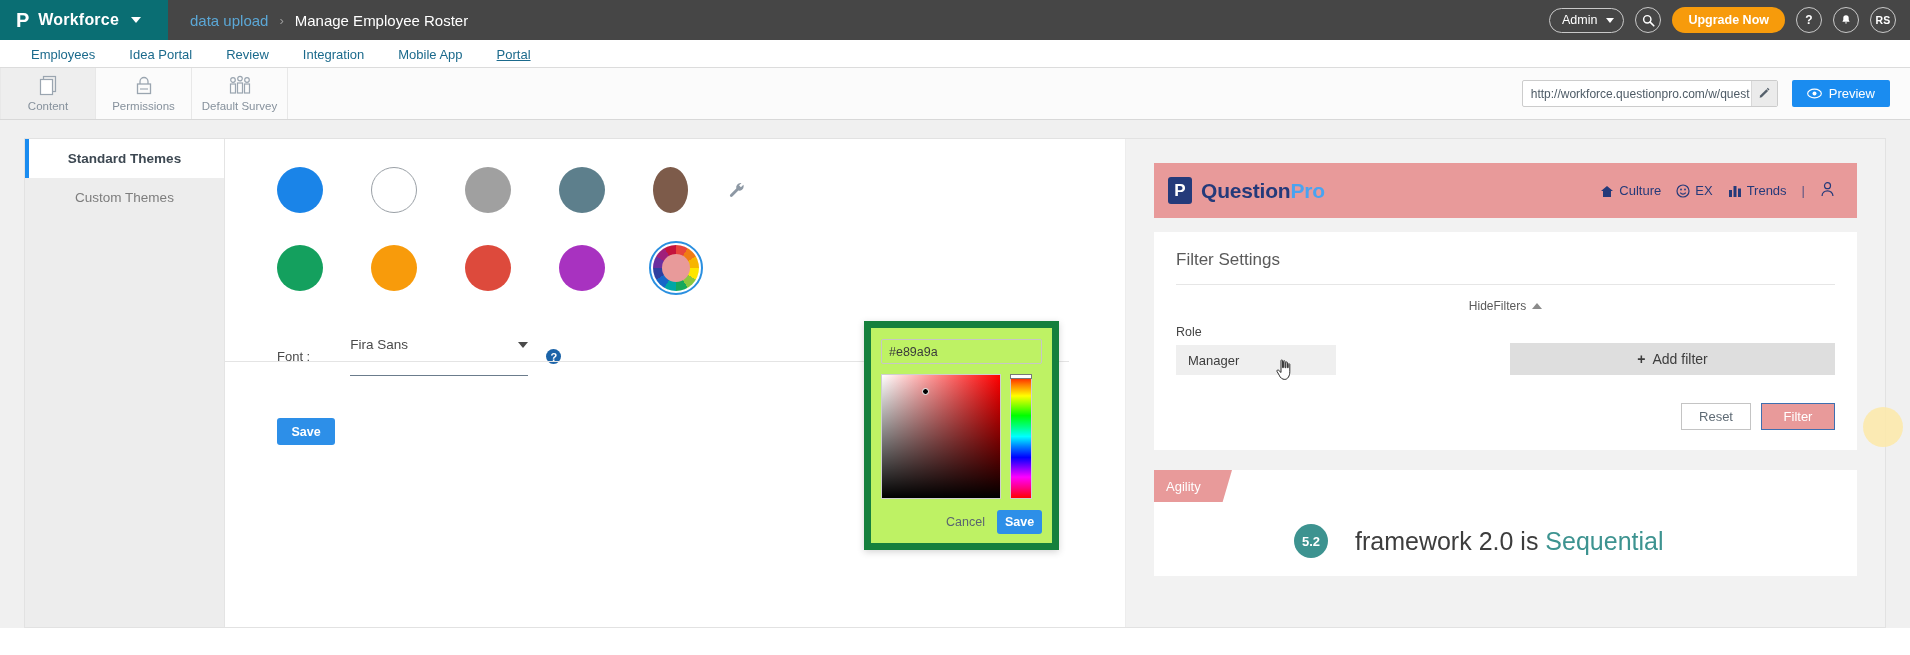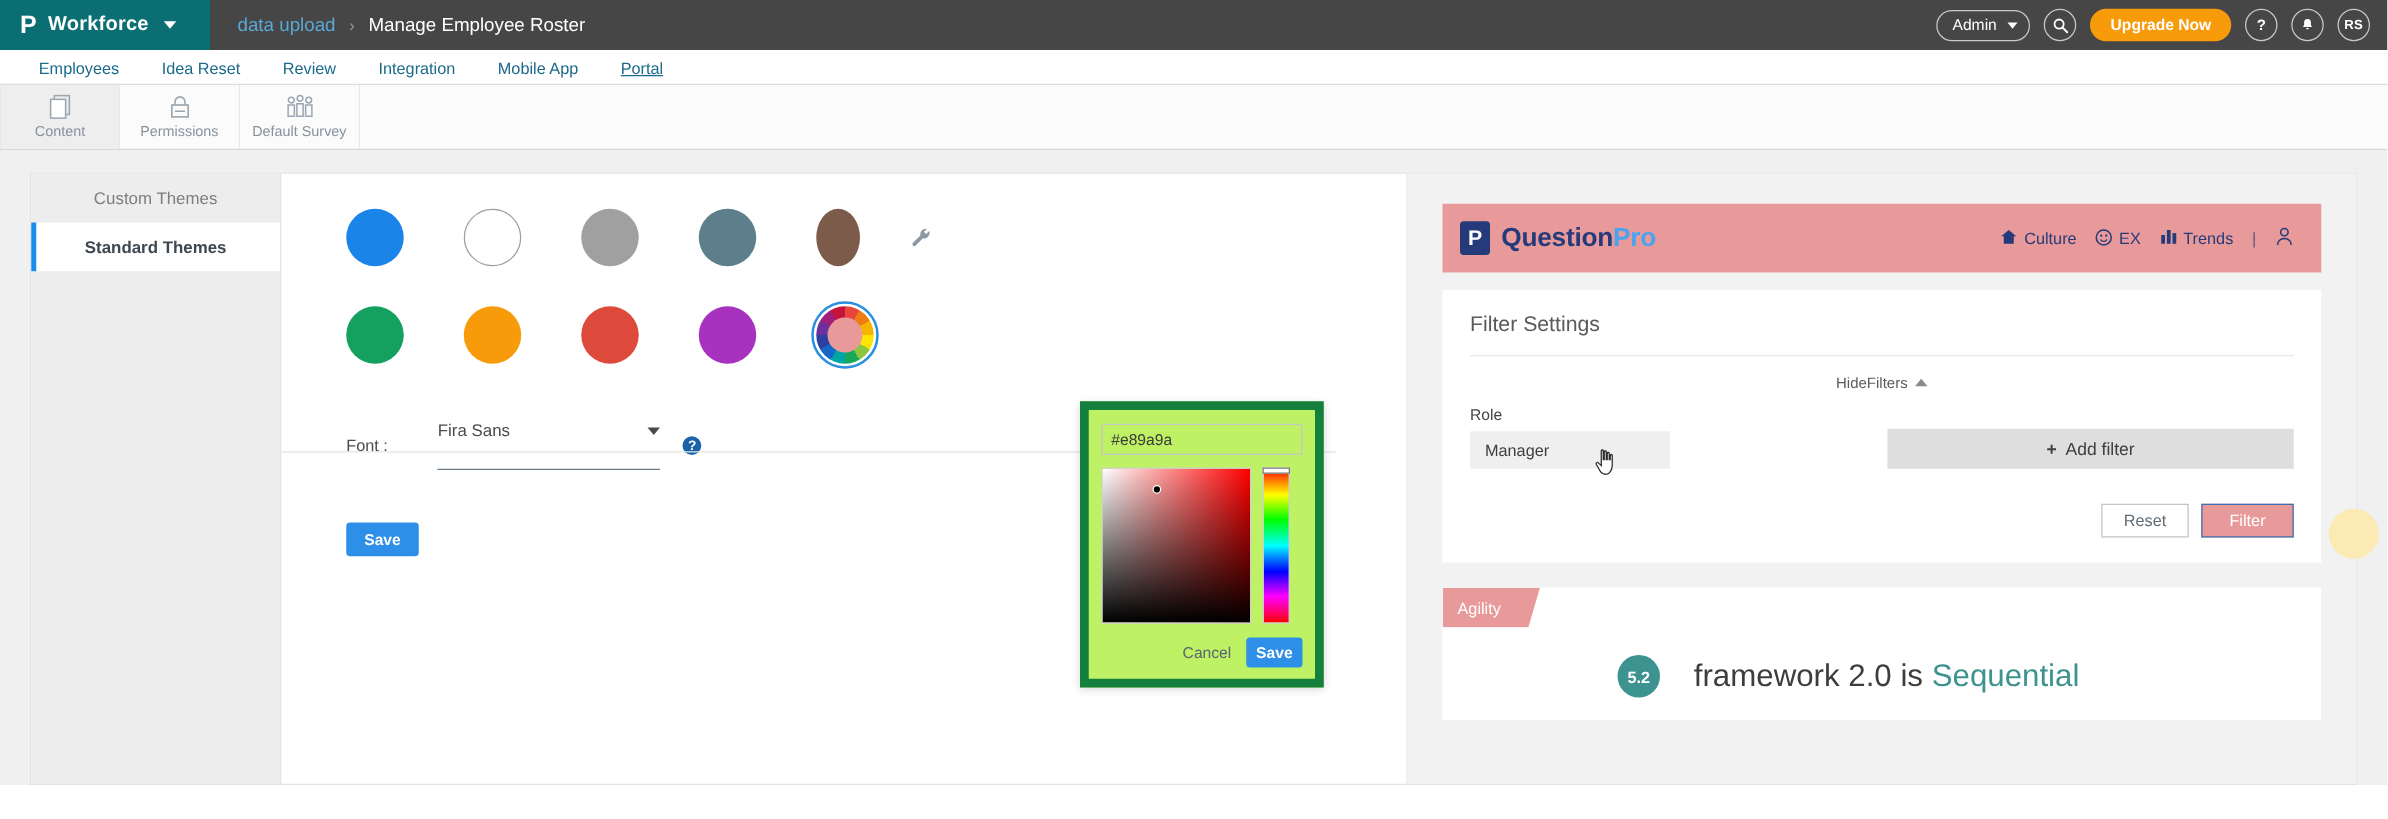--- a/index.html
+++ b/index.html
@@ -298,21 +298,21 @@
   }
   .qp-name {
     font-size: 21px; margin-left: 9px; color: #243a7a;
     font-weight: 600; letter-spacing: -.2px;
   }
   .qp-name .pro { color: #4aa3f0; }
   .qp-nav {
     margin-left: auto; display: flex; align-items: center;
     gap: 15px; color: #243a7a; font-size: 13px;
   }
-  .qp-nav-item { display: flex; align-items: flex-start; gap: 5px; }
+  .qp-nav-item { display: flex; align-items: flex-end; gap: 5px; }
   .qp-nav-sep { color: #243a7a; opacity: .75; }
 
   .qp-card {
     background: #fff; margin-top: 14px;
     padding: 18px 22px 20px 22px;
   }
   .qp-title { font-size: 17px; color: #5a5a5a; }
   .qp-hr { height:1px; background:#e6e6e6; margin: 14px 0 0 0; }
   .qp-hidefilters {
     display: flex; align-items: center; justify-content: center;
@@ -430,21 +430,21 @@
       </svg>
     </div>
     <div class="circ-btn">
       <span class="rs-badge">RS</span>
     </div>
   </div>
 </div>
 
 <div class="navtabs">
   <div class="navtab">Employees</div>
-  <div class="navtab">Idea Reset</div>
+  <div class="navtab">Idea Portal</div>
   <div class="navtab">Review</div>
   <div class="navtab">Integration</div>
   <div class="navtab">Mobile App</div>
   <div class="navtab active">Portal</div>
 </div>
 
 <div class="toolbar">
   <div class="tool-item active">
     <span class="tool-icon">
       <svg width="20" height="22" viewBox="0 0 20 22">
@@ -471,31 +471,49 @@
         <circle cx="13" cy="3.6" r="2.3" fill="none" stroke="#9aa5b0" stroke-width="1.2"></circle>
         <circle cx="20" cy="5" r="2.3" fill="none" stroke="#9aa5b0" stroke-width="1.2"></circle>
         <rect x="3.5" y="9" width="5" height="9" fill="none" stroke="#9aa5b0" stroke-width="1.2"></rect>
         <rect x="10.5" y="8" width="5" height="10" fill="none" stroke="#9aa5b0" stroke-width="1.2"></rect>
         <rect x="17.5" y="9" width="5" height="9" fill="none" stroke="#9aa5b0" stroke-width="1.2"></rect>
       </svg>
     </span>
     <span>Default Survey</span>
   </div>
 
+  <div class="toolbar-right">
+    <div class="url-box">
+      <div class="url-text">http://workforce.questionpro.com/w/quest</div>
+      <div class="url-edit">
+        <svg width="13" height="13" viewBox="0 0 16 16">
+          <path d="M2 13.2l.6-2.6L10.4 2.8l2 2-7.8 7.8z" fill="#55606b"></path>
+          <path d="M10.9 2.2l1.2-1.2 2 2-1.2 1.2z" fill="#55606b"></path>
+        </svg>
+      </div>
+    </div>
+    <div class="preview-btn">
+      <svg width="15" height="11" viewBox="0 0 18 12">
+        <ellipse cx="9" cy="6" rx="8.2" ry="5.2" fill="none" stroke="#fff" stroke-width="1.4"></ellipse>
+        <circle cx="9" cy="6" r="2.4" fill="#fff"></circle>
+      </svg>
+      <span>Preview</span>
+    </div>
+  </div>
 </div>
 
 <div class="stage">
   <div class="card">
 
     <div class="theme-side">
+      <div class="theme-tab active">
+        <span>Standard Themes</span>
+      </div>
       <div class="theme-tab">
         <span>Custom Themes</span>
-      </div>
-      <div class="theme-tab active">
-        <span>Standard Themes</span>
       </div>
     </div>
 
     <div class="theme-main">
       <div class="swatch-grid">
         <div class="swatch-cell">
             <div class="swatch" style="background:#1a84e8"></div>
           </div>
         <div class="swatch-cell">
             <div class="swatch ring"></div>

